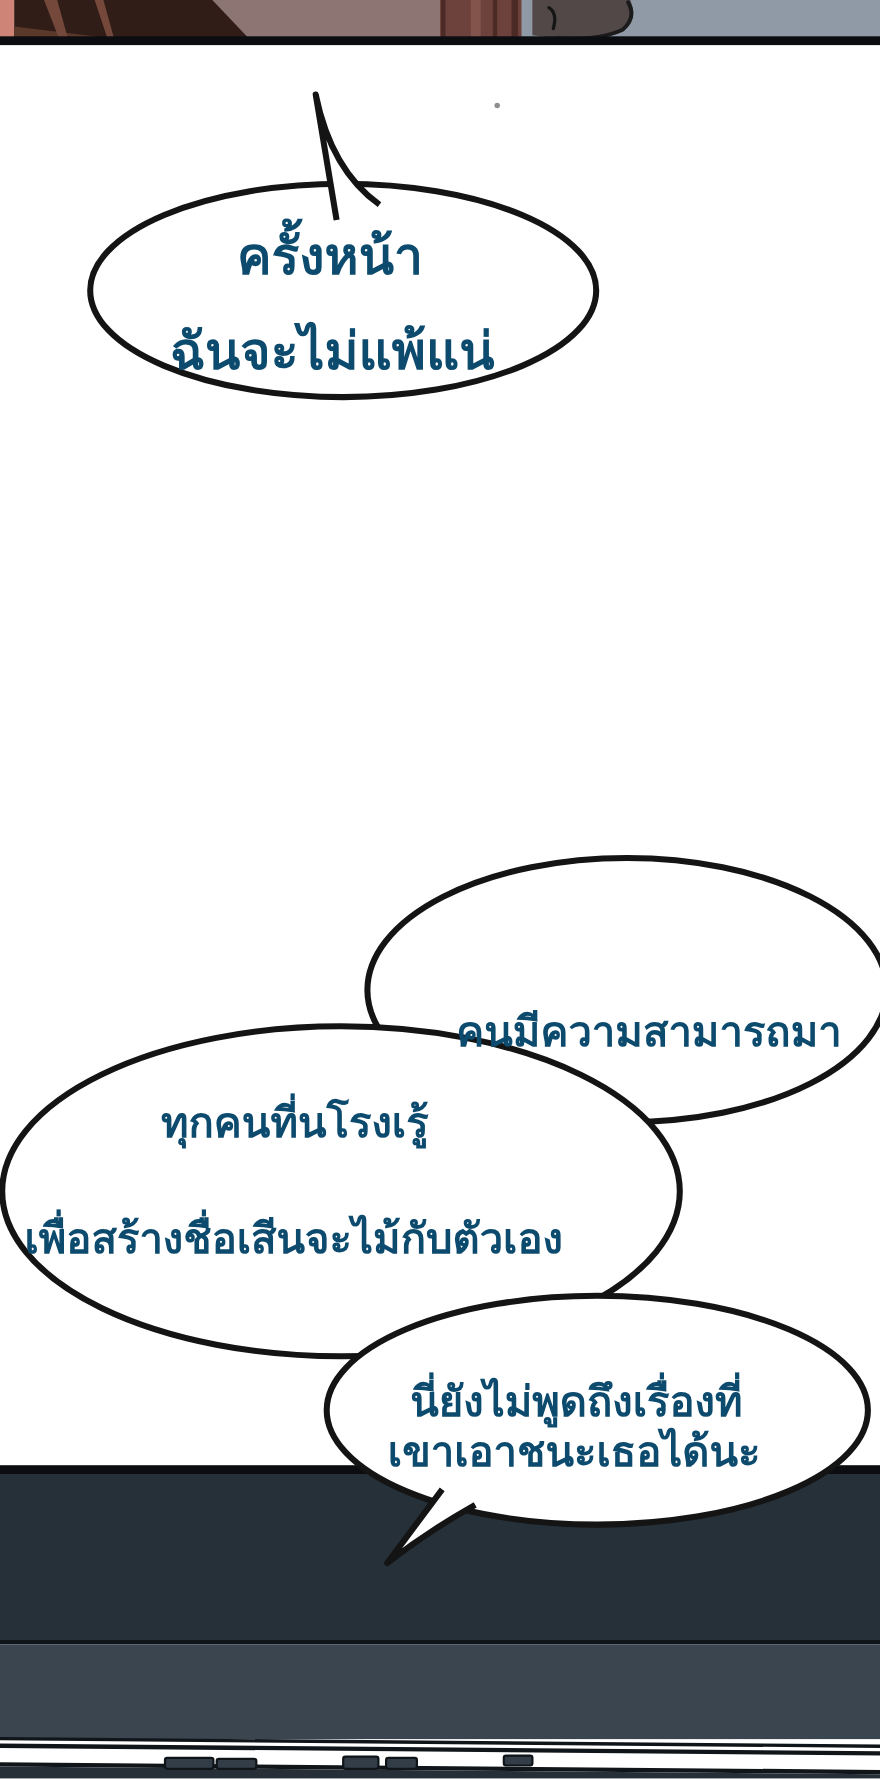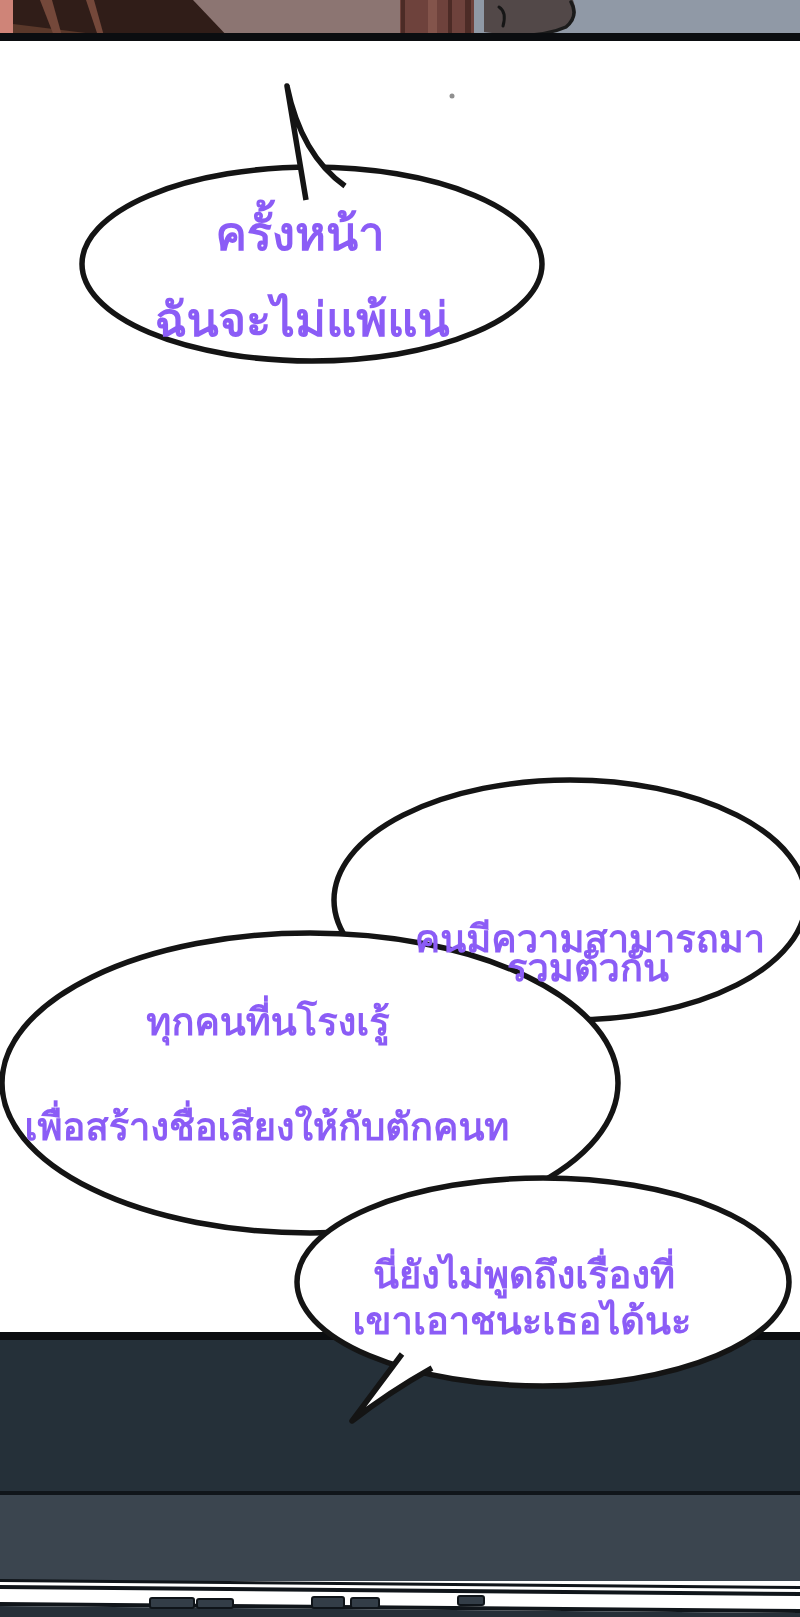--- a/index.html
+++ b/index.html
@@ -8,21 +8,21 @@
     width:800px;height:1617px;
     overflow:hidden;
     background:#ffffff;
     font-family:"Liberation Sans","DejaVu Sans",sans-serif;
   }
   .canvas svg{position:absolute;left:0;top:0;}
   .bubble-line{
     position:absolute;
     transform:translate(-50%,-50%);
     font-weight:700;
-    color:#8b5cf6;
+    color:#0c4a6e;
     font-size:38px;
     line-height:1;
     white-space:nowrap;
     text-align:center;
     letter-spacing:0px;
   }
   .b0-1{left:300px;top:233px;font-size:47px;}
   .b0-2{left:302px;top:299px;font-size:47px;margin-top:20px;}
   .b2-1{left:590px;top:858px;}
   .b2-2{left:590px;top:917px;margin-top:22px;}
@@ -90,21 +90,20 @@
       <path d="M 306 200 L 287 86 C 296 130 314 164 345 186" stroke-linejoin="round" fill="#ffffff"></path>
     </g>
 
     <circle cx="452" cy="96" r="2.5" fill="#8f8f8f"></circle>
   </svg>
 
   <div class="bubble-line b0-1">ครั้งหน้า</div>
   <div class="bubble-line b0-2">ฉันจะไม่แพ้แน่</div>
 
   <div class="bubble-line b2-2">คนมีความสามารถมา</div>
-  <div class="bubble-line b2-3">รวมตัวกัน</div>
 
   <div class="bubble-line b1-1">ทุกคนที่นโรงเรู้</div>
-  <div class="bubble-line b1-3">เพื่อสร้างชื่อเสียงให้กับตักคนท</div>
+  <div class="bubble-line b1-3">เพื่อสร้างชื่อเสีนจะไม้กับตัวเอง</div>
 
   <div class="bubble-line b3-1">นี่ยังไม่พูดถึงเรื่องที่</div>
   <div class="bubble-line b3-2">เขาเอาชนะเธอได้นะ</div>
 
 </div>
 
 </body></html>

